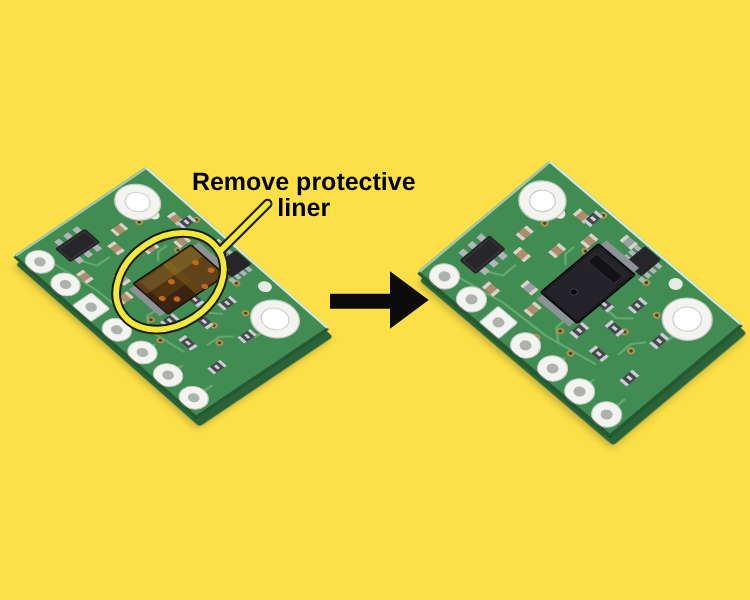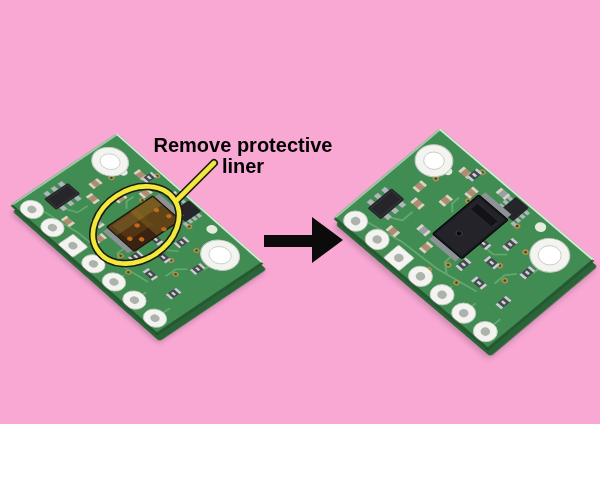--- a/index.html
+++ b/index.html
@@ -1,16 +1,16 @@
 <!DOCTYPE html>
 <html><head>
 <meta charset="utf-8">
 <style>
   html,body{margin:0;padding:0;background:#ffffff;}
-  .stage{position:relative;width:600px;height:424px;background:#f9a8d4;overflow:hidden;
+  .stage{position:relative;width:600px;height:480px;background:#fde047;overflow:hidden;
          font-family:"Liberation Sans", sans-serif;}
   svg{display:block;}
   .annot-text{font-family:"Liberation Sans", sans-serif;font-weight:700;font-size:20px;
               text-anchor:middle;}
 </style>
 </head>
 <body>
 
 <div class="stage">
   <svg id="scene" width="600" height="480" viewBox="0 0 600 480">

